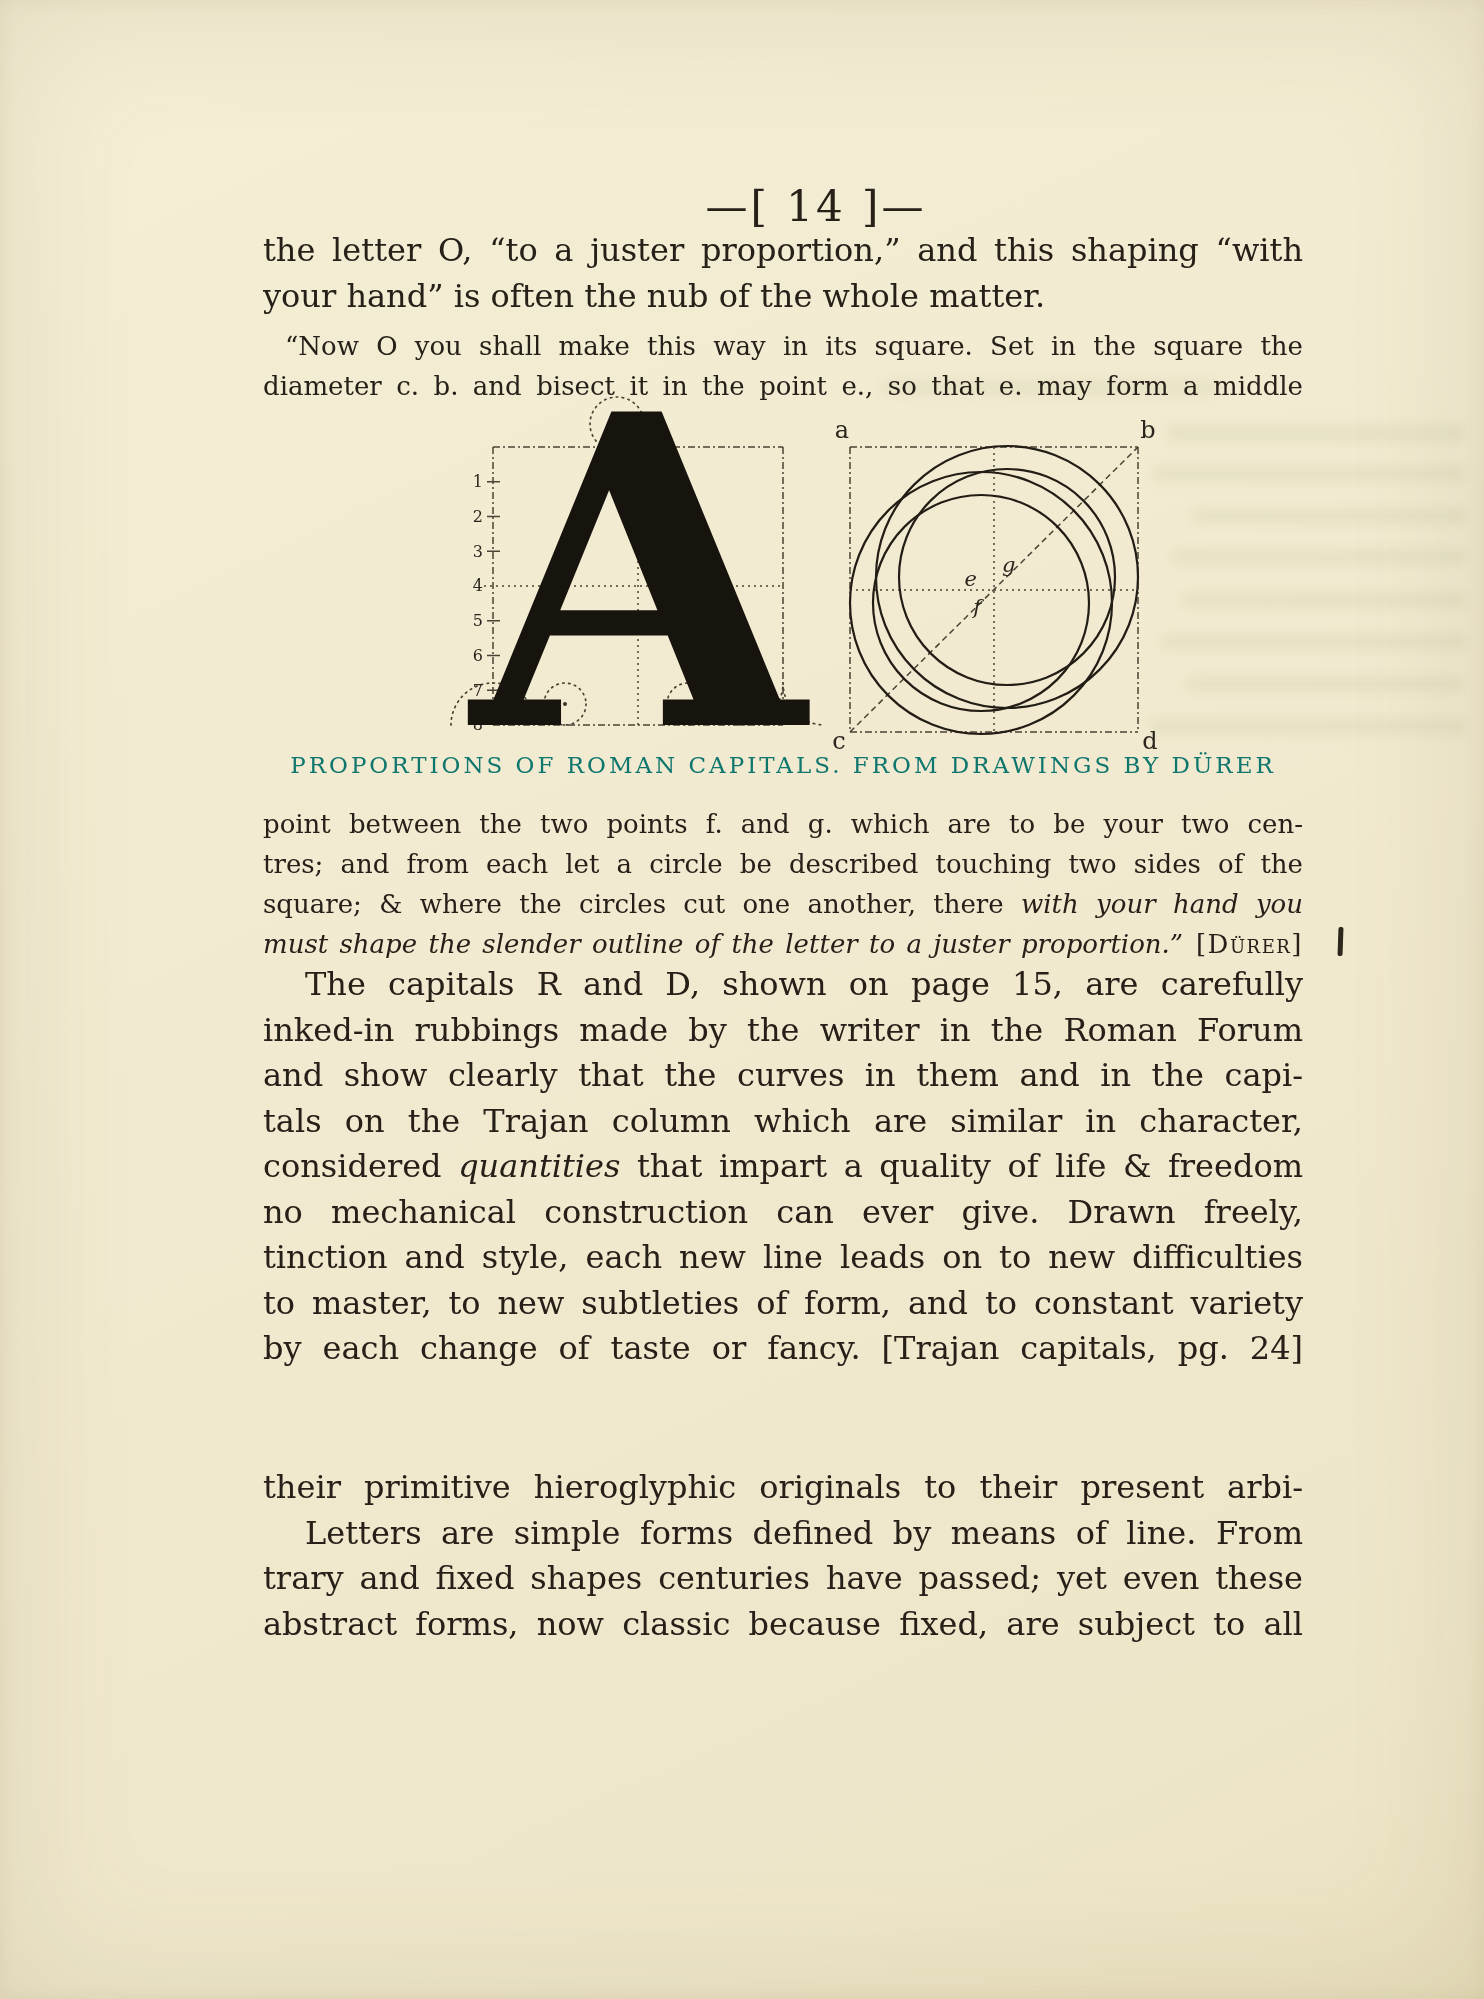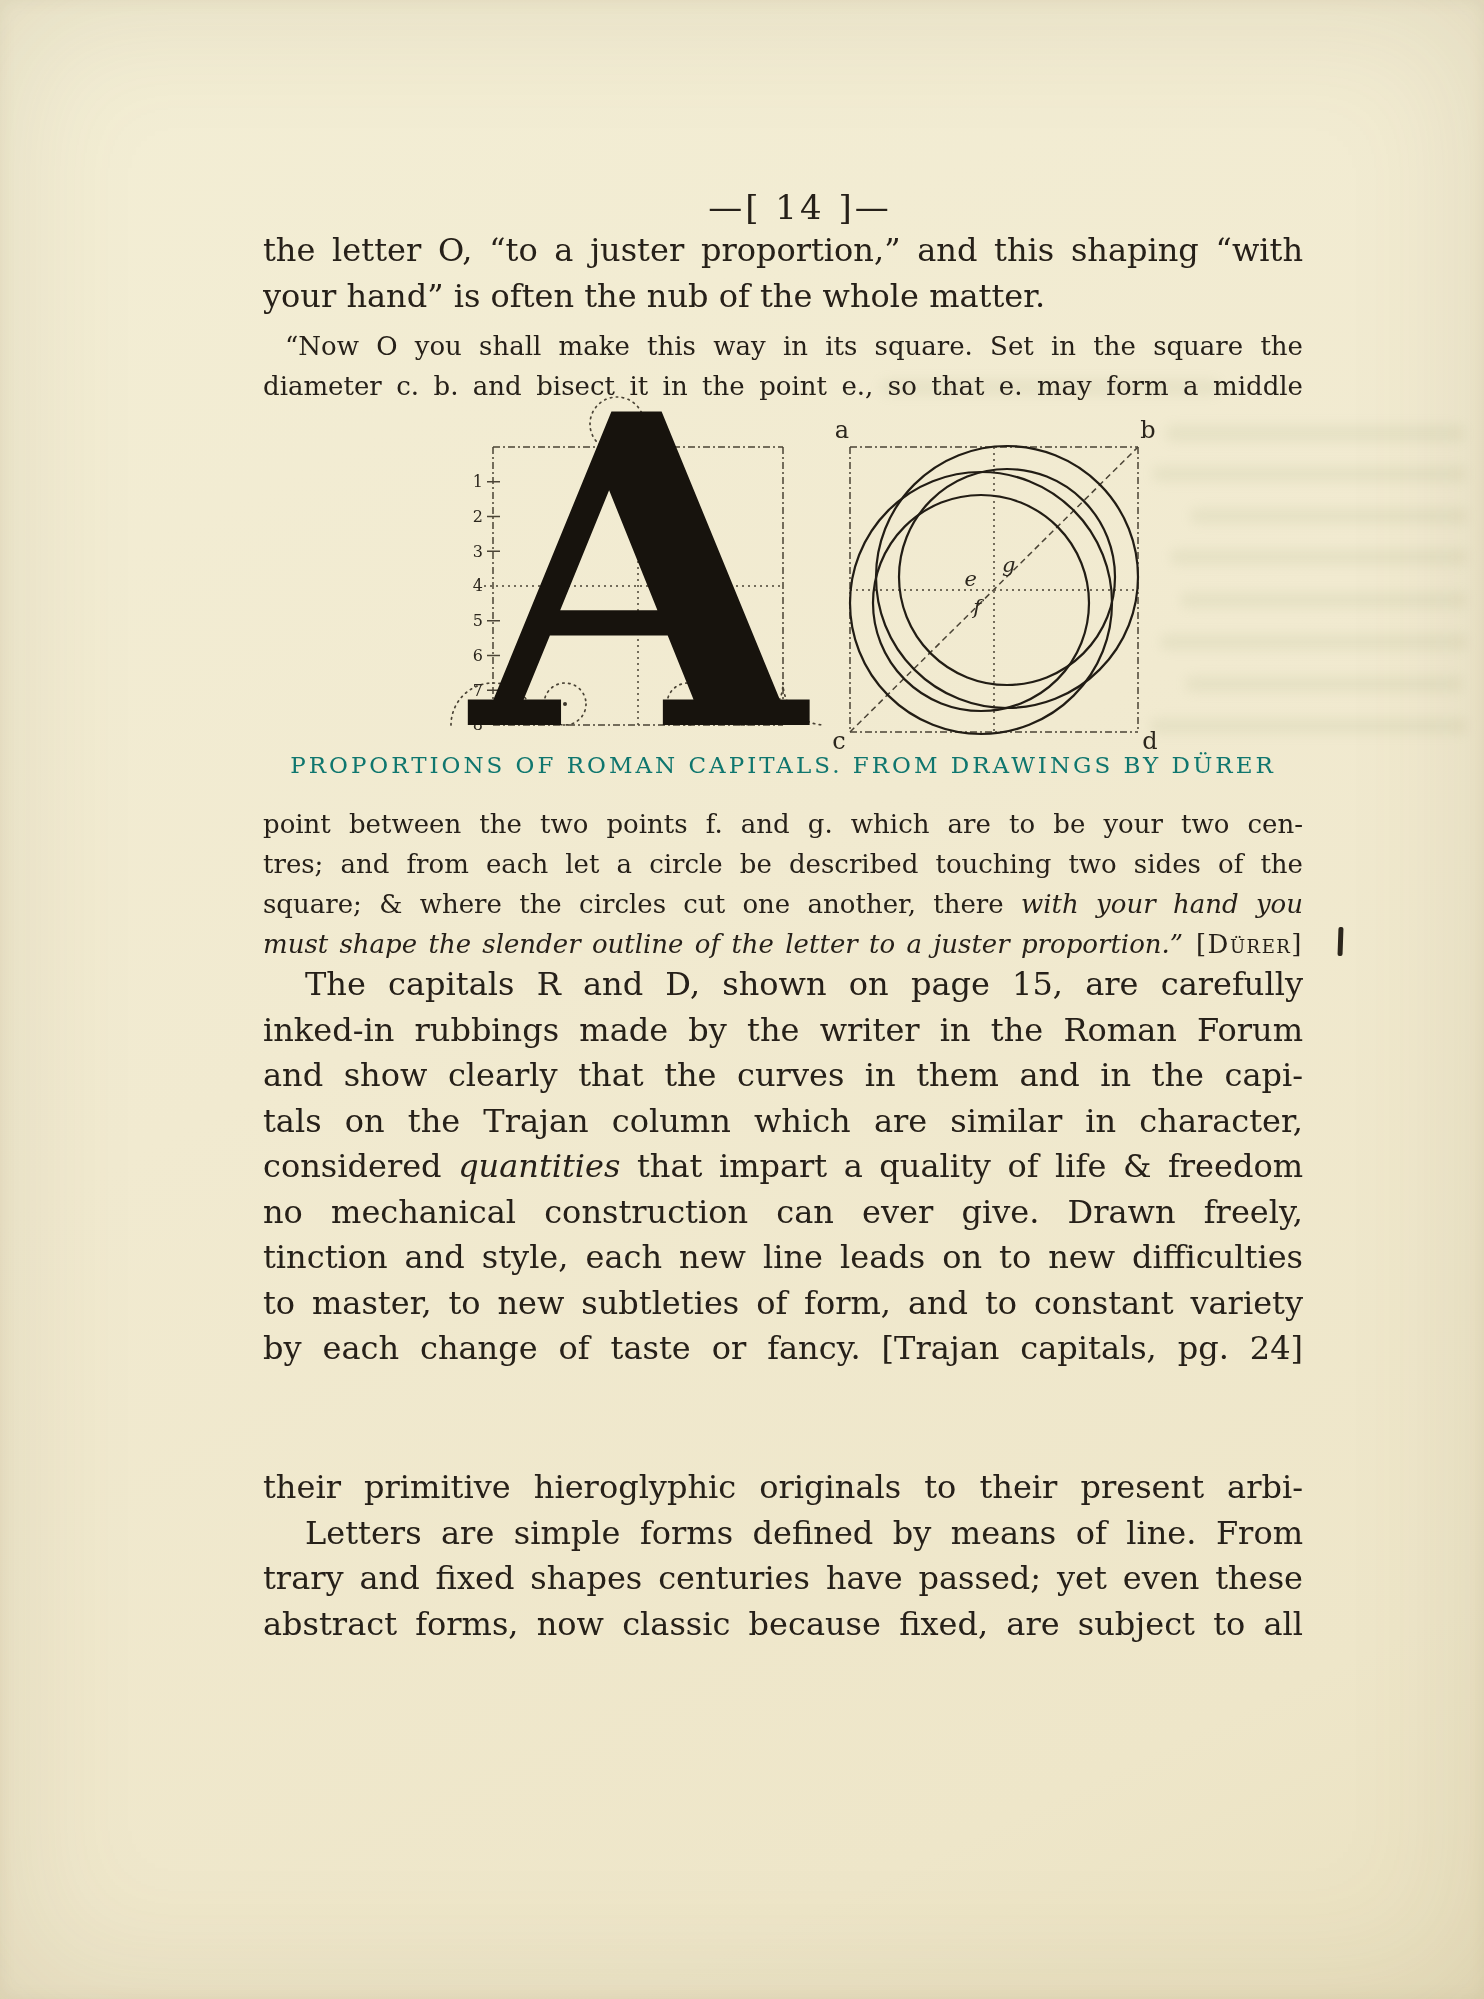--- a/index.html
+++ b/index.html
@@ -4,22 +4,22 @@
 <style>
   html,body{margin:0;padding:0;}
   body{
     width:1484px;height:1999px;position:relative;overflow:hidden;
     background:linear-gradient(155deg,#f3eed5 0%,#f1ead0 45%,#eee6c9 85%,#eae1c0 100%);
     font-family:"DejaVu Serif", serif;
     color:#262019;
   }
   .vignette{position:absolute;inset:0;pointer-events:none;
     box-shadow:inset 0 0 140px rgba(120,100,55,.14), inset 0 0 18px rgba(120,100,55,.08);}
-  .folio{position:absolute;top:188px;left:252px;width:1040px;text-align:center;
-    font-size:34px;line-height:38px;letter-spacing:3px;transform:translateX(28px);}
+  .folio{position:absolute;top:188px;left:268px;width:1040px;text-align:center;
+    font-size:42px;line-height:38px;letter-spacing:3px;transform:translateX(28px);}
   .para{position:absolute;left:263px;width:1040px;}
   .line{text-align:justify;text-align-last:justify;overflow:hidden;}
   .body{font-size:32px;line-height:45.5px;height:45.5px;}
   .quote{font-size:26px;line-height:40px;height:40px;}
   .noj{text-align-last:left;}
   .ind1{padding-left:22px;margin-top:8px;}
   .ind2{padding-left:42px;}
   .it{font-style:italic;}
   .sc{font-variant:small-caps;letter-spacing:1.5px;}
   .caption{position:absolute;top:752px;left:263px;width:1040px;text-align:center;

